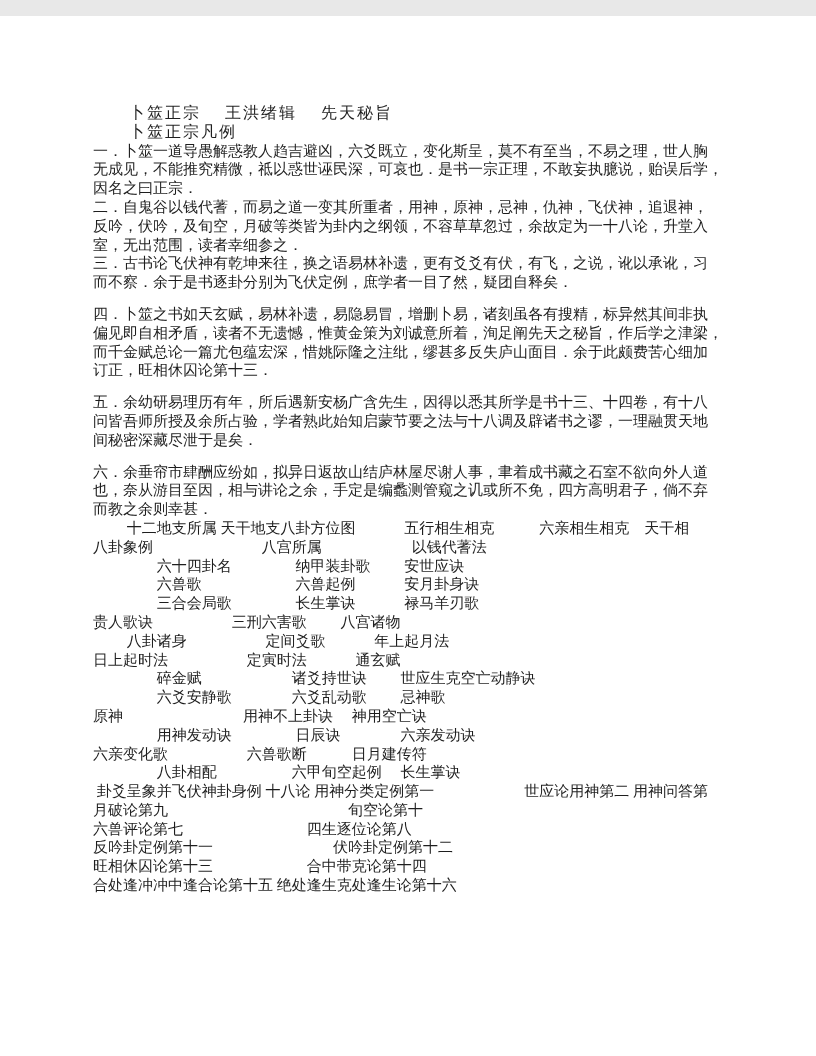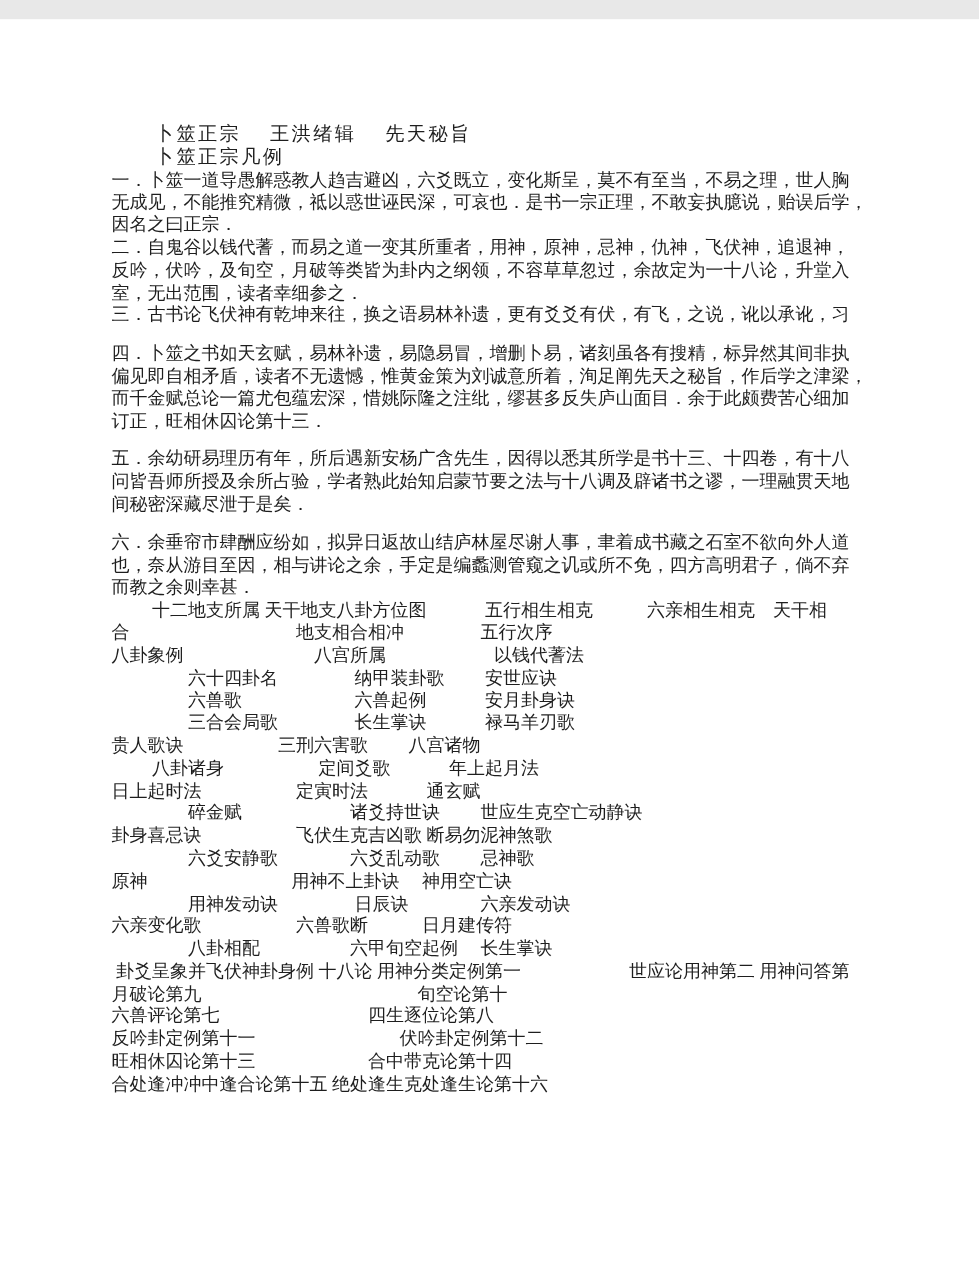--- a/index.html
+++ b/index.html
@@ -39,44 +39,43 @@
   <div class="doc-body" id="doc-body">
       <div class="ln hd">　　卜筮正宗　 王洪绪辑　 先天秘旨</div>
       <div class="ln hd">　　卜筮正宗凡例</div>
       <div class="ln">一．卜筮一道导愚解惑教人趋吉避凶，六爻既立，变化斯呈，莫不有至当，不易之理，世人胸</div>
       <div class="ln">无成见，不能推究精微，祗以惑世诬民深，可哀也．是书一宗正理，不敢妄执臆说，贻误后学，</div>
       <div class="ln">因名之曰正宗．</div>
       <div class="ln">二．自鬼谷以钱代蓍，而易之道一变其所重者，用神，原神，忌神，仇神，飞伏神，追退神，</div>
       <div class="ln">反吟，伏吟，及旬空，月破等类皆为卦内之纲领，不容草草忽过，余故定为一十八论，升堂入</div>
       <div class="ln">室，无出范围，读者幸细参之．</div>
       <div class="ln">三．古书论飞伏神有乾坤来往，换之语易林补遗，更有爻爻有伏，有飞，之说，讹以承讹，习</div>
+      <div class="ln">而不察．余于是书逐卦分别为飞伏定例，庶学者一目了然，疑团自释矣．</div>
       <div class="ln gap"></div>
       <div class="ln">四．卜筮之书如天玄赋，易林补遗，易隐易冒，增删卜易，诸刻虽各有搜精，标异然其间非执</div>
       <div class="ln">偏见即自相矛盾，读者不无遗憾，惟黄金策为刘诚意所着，洵足阐先天之秘旨，作后学之津梁，</div>
       <div class="ln">而千金赋总论一篇尤包蕴宏深，惜姚际隆之注纰，缪甚多反失庐山面目．余于此颇费苦心细加</div>
       <div class="ln">订正，旺相休囚论第十三．</div>
       <div class="ln gap"></div>
       <div class="ln">五．余幼研易理历有年，所后遇新安杨广含先生，因得以悉其所学是书十三、十四卷，有十八</div>
       <div class="ln">问皆吾师所授及余所占验，学者熟此始知启蒙节要之法与十八调及辟诸书之谬，一理融贯天地</div>
       <div class="ln">间秘密深藏尽泄于是矣．</div>
       <div class="ln gap"></div>
       <div class="ln">六．余垂帘市肆酬应纷如，拟异日返故山结庐林屋尽谢人事，聿着成书藏之石室不欲向外人道</div>
       <div class="ln">也，奈从游目至因，相与讲论之余，手定是编蠡测管窥之讥或所不免，四方高明君子，倘不弃</div>
       <div class="ln">而教之余则幸甚．</div>
       <div class="ln">　　 十二地支所属 天干地支八卦方位图　　　 五行相生相克　　　六亲相生相克　天干相</div>
-      <div class="ln">合　　　　　　　　　 地支相合相冲　　　　 五行次序</div>
       <div class="ln">八卦象例　　　　　　　 八宫所属　　　　　　以钱代蓍法</div>
       <div class="ln">　　　　 六十四卦名　　　　 纳甲装卦歌　　 安世应诀</div>
       <div class="ln">　　　　 六兽歌　　　　　　 六兽起例　　　 安月卦身诀</div>
       <div class="ln">　　　　 三合会局歌　　　　 长生掌诀　　　 禄马羊刃歌</div>
       <div class="ln">贵人歌诀　　　　　 三刑六害歌　　 八宫诸物</div>
       <div class="ln">　　 八卦诸身　　　　　 定间爻歌　　　 年上起月法</div>
       <div class="ln">日上起时法　　　　　 定寅时法　　　 通玄赋</div>
       <div class="ln">　　　　 碎金赋　　　　　　诸爻持世诀　　 世应生克空亡动静诀</div>
-      <div class="ln">卦身喜忌诀　　　　　 飞伏生克吉凶歌 断易勿泥神煞歌</div>
       <div class="ln">　　　　 六爻安静歌　　　　六爻乱动歌　　 忌神歌</div>
       <div class="ln">原神　　　　　　　　用神不上卦诀　 神用空亡诀</div>
       <div class="ln">　　　　 用神发动诀　　　　 日辰诀　　　　六亲发动诀</div>
       <div class="ln">六亲变化歌　　　　　 六兽歌断　　　日月建传符</div>
       <div class="ln">　　　　 八卦相配　　　　　六甲旬空起例　 长生掌诀</div>
       <div class="ln"> 卦爻呈象并飞伏神卦身例 十八论 用神分类定例第一　　　　　　世应论用神第二 用神问答第</div>
       <div class="ln">月破论第九　　　　　　　　　　　　旬空论第十</div>
       <div class="ln">六兽评论第七　　　　　　　　 四生逐位论第八</div>
       <div class="ln">反吟卦定例第十一　　　　　　　　伏吟卦定例第十二</div>
       <div class="ln">旺相休囚论第十三　　　　　　 合中带克论第十四</div>

